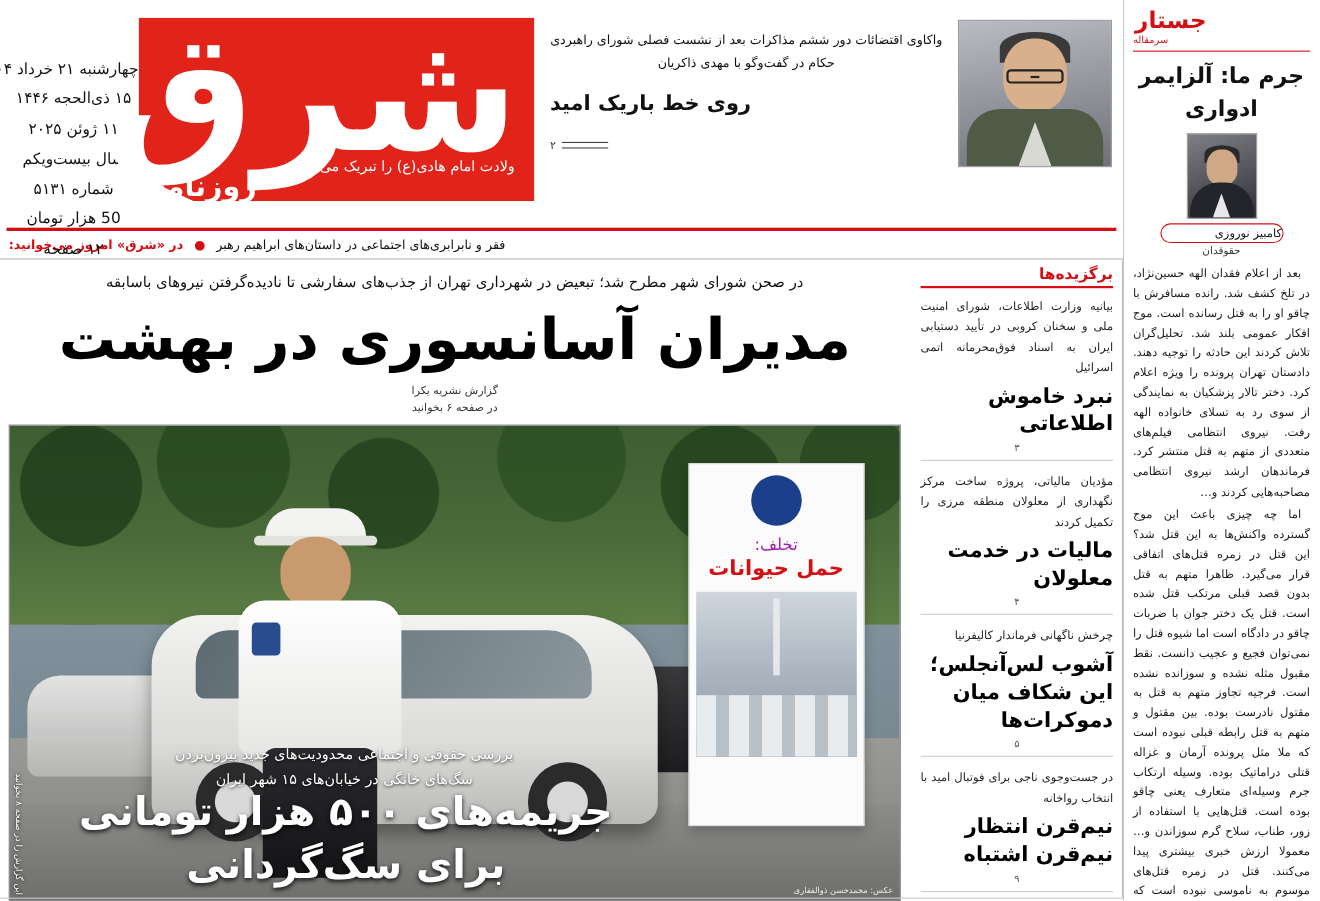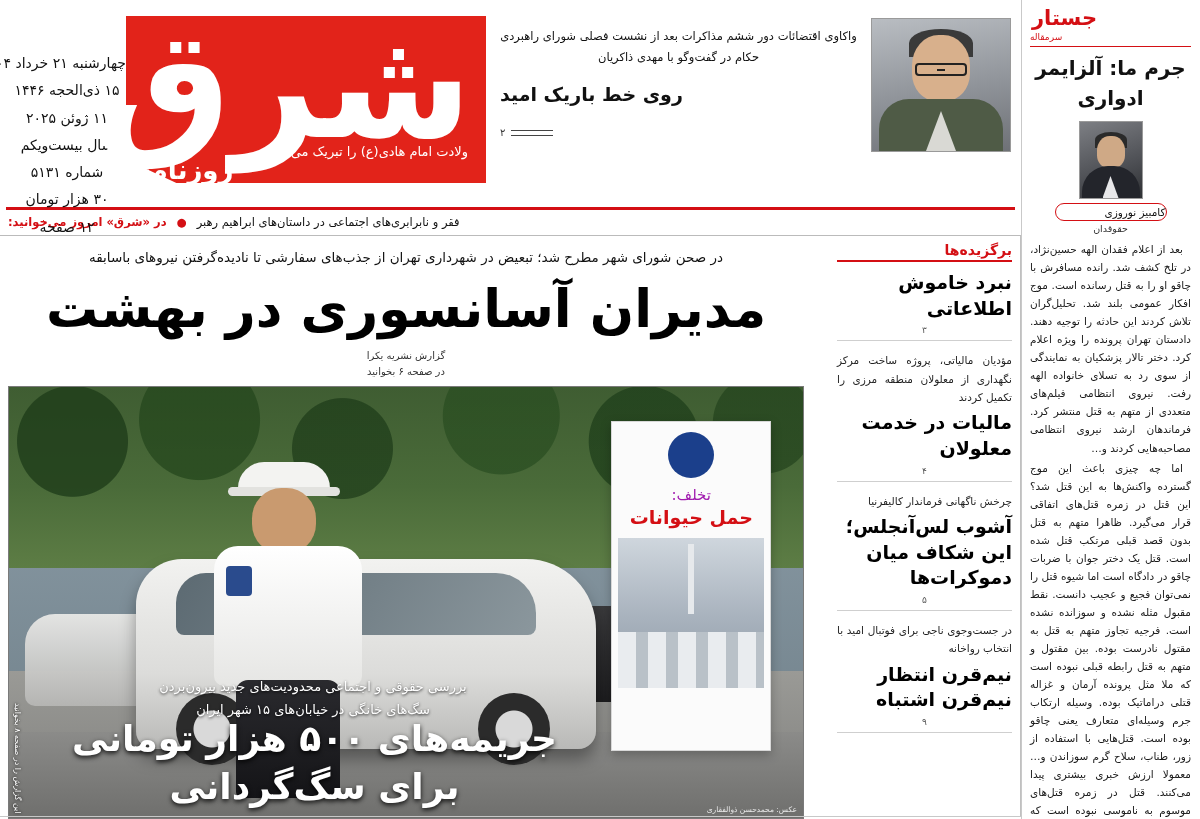--- a/index.html
+++ b/index.html
@@ -238,21 +238,21 @@
   }
   .ph-headline {
     position:absolute; left:18px; bottom:6px; width:575px; text-align:center;
     color:#fff; font-size:36px; font-weight:bold; line-height:1.35; direction:rtl;
     text-shadow: 0 2px 5px rgba(0,0,0,.9);
   }
 
   
   .side {
     width: 192px; flex: none; border-right: 1px solid #c0c0c0;
-    padding: 6px 8px 4px 8px; direction: rtl; position: relative; margin-left: 15px;
+    padding: 6px 8px 4px 8px; direction: rtl; position: relative;
   }
   .side-head {
     color:#d40f14; font-weight:bold; font-size:14px; text-align:right; margin-bottom:2px;
   }
   .side-rule { height:2px; background:#d40f14; margin-bottom:8px; }
   .side-item { margin-bottom: 10px; }
   .side-item .deck {
     font-size: 10.5px; line-height:1.75; text-align: justify; color:#1f1f1f; margin-bottom:4px;
   }
   .side-item .title {
@@ -272,21 +272,21 @@
   <div class="main-col">
 
     <div class="masthead">
 
       <div class="md-meta">
         <div>چهارشنبه ۲۱ خرداد ۱۴۰۴</div>
         <div>۱۵ ذی‌الحجه ۱۴۴۶</div>
         <div>۱۱ ژوئن ۲۰۲۵</div>
         <div>سال بیست‌ویکم</div>
         <div>شماره ۵۱۳۱</div>
-        <div>۳۰ هزار تومان</div>
+        <div>50 هزار تومان</div>
         <div>۱۲ صفحه</div>
       </div>
 
       <div class="logo-wrap">
         <div class="logo-red"></div>
         <div class="logo-sharq">شرق</div>
         <div class="logo-slogan">ولادت امام هادی(ع) را تبریک می‌گوییم</div>
         <div class="logo-rooznameh">روزنامه</div>
       </div>
 
@@ -361,20 +361,21 @@
           <div class="photo-credit">این گزارش را در صفحه ۸ بخوانید</div>
           <div class="photo-credit2">عکس: محمدحسن ذوالفقاری</div>
         </div>
       </div>
 
       <div class="side">
         <div class="side-head">برگزیده‌ها</div>
         <div class="side-rule"></div>
 
         <div class="side-item">
+          <div class="deck">بیانیه وزارت اطلاعات، شورای امنیت ملی و سخنان کروبی در تأیید دستیابی ایران به اسناد فوق‌محرمانه اتمی اسرائیل</div>
           <div class="title">نبرد خاموش اطلاعاتی</div>
           <div class="pnum">۳</div>
           <div class="sep"></div>
         </div>
 
         <div class="side-item">
           <div class="deck">مؤدیان مالیاتی، پروژه ساخت مرکز نگهداری از معلولان منطقه مرزی را تکمیل کردند</div>
           <div class="title">مالیات در خدمت معلولان</div>
           <div class="pnum">۴</div>
           <div class="sep"></div>

